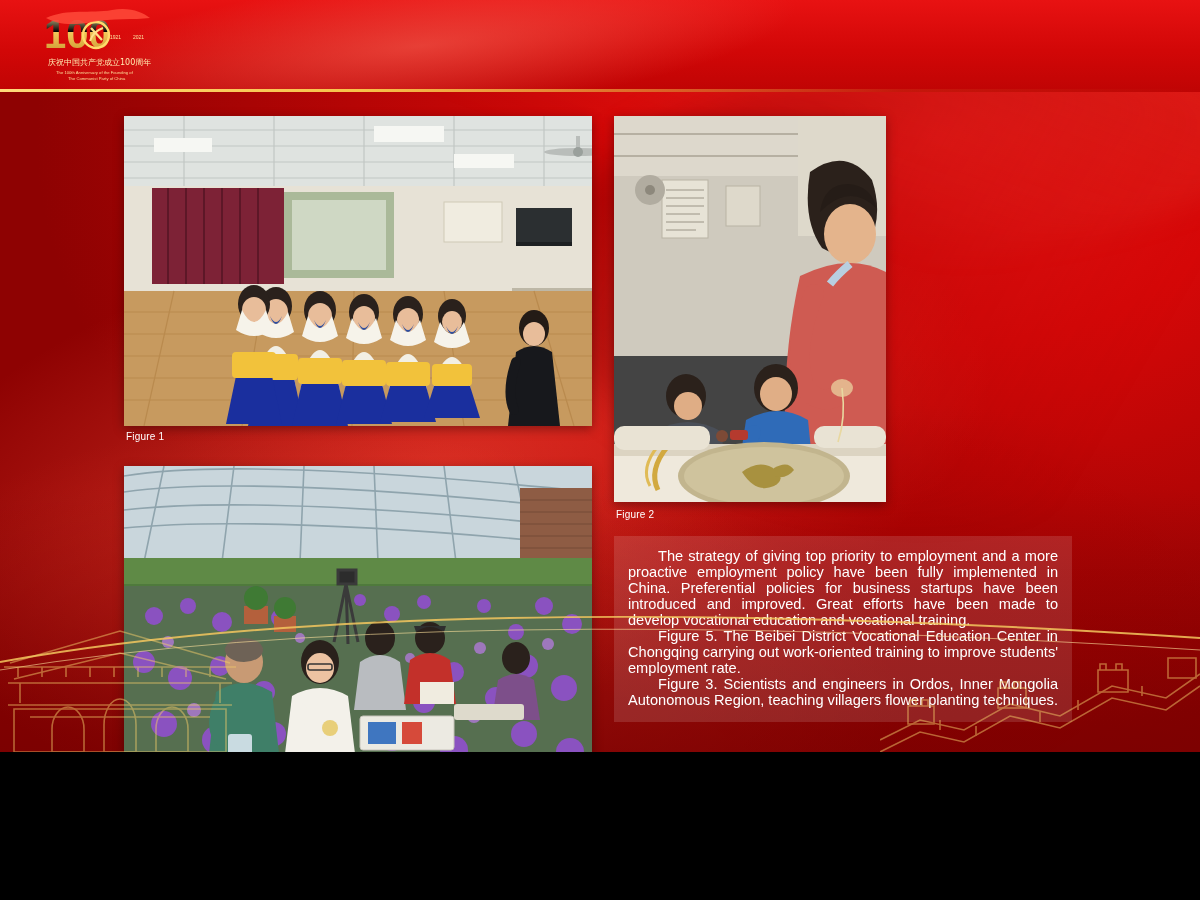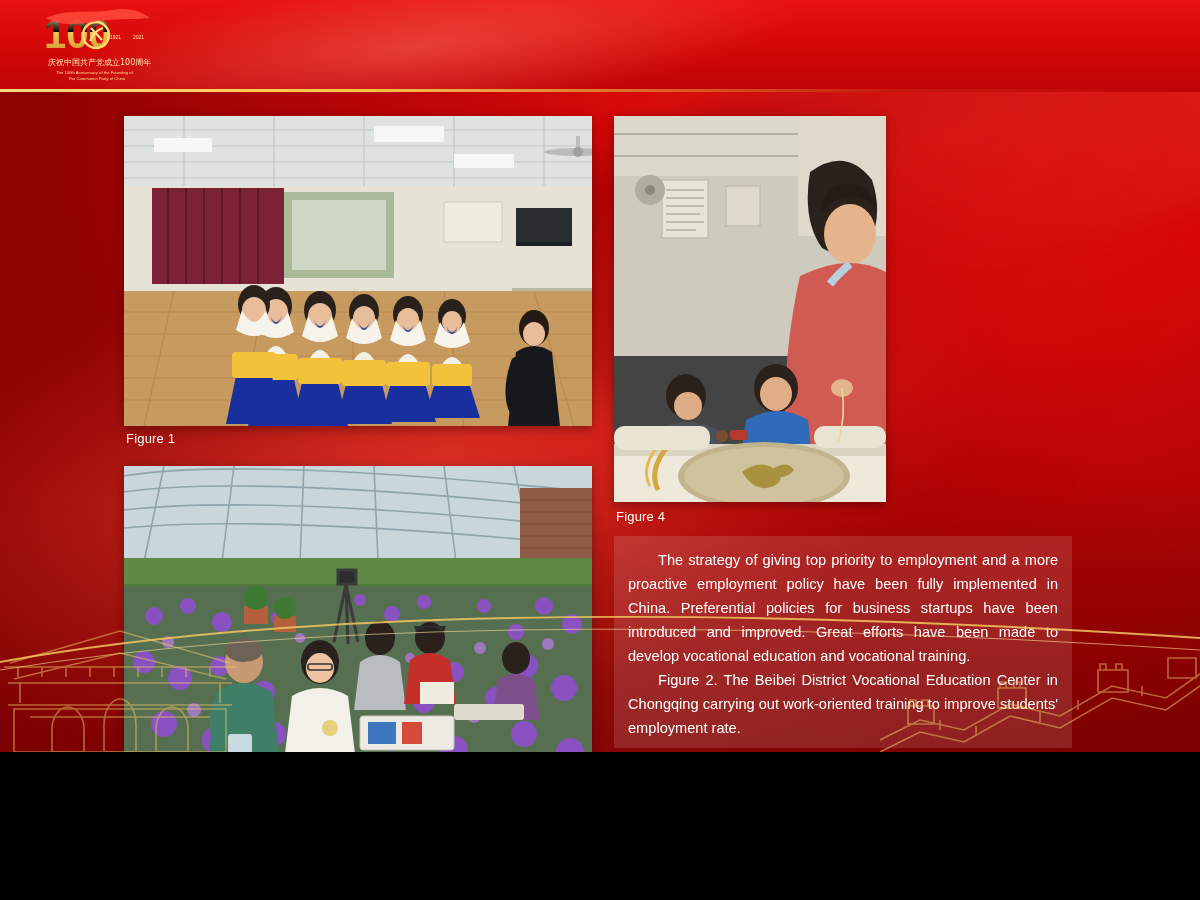--- a/index.html
+++ b/index.html
@@ -119,43 +119,43 @@
   .photo {
     position: absolute;
     box-shadow: 0 3px 10px rgba(0,0,0,0.35);
     overflow: hidden;
     background: #444;
   }
   .photo svg { display: block; }
   .caption {
     position: absolute;
     color: #ffffff;
-    font-size: 13px;
+    font-size: 10px;
     letter-spacing: 0.2px;
   }
 
   #photo1 { left: 124px; top: 116px; width: 468px; height: 310px; }
   #cap1   { left: 126px; top: 431px; }
   #photo3 { left: 124px; top: 466px; width: 468px; height: 296px; }
   #cap3   { left: 126px; top: 772px; }
   #photo2 { left: 614px; top: 116px; width: 272px; height: 386px; }
   #cap2   { left: 616px; top: 509px; }
 
   
   .text-panel {
     position: absolute;
     left: 614px;
     top: 536px;
     width: 458px;
-    padding: 12px 14px 8px 14px;
+    padding: 12px 14px 14px 14px;
     box-sizing: border-box;
     background: rgba(255, 255, 255, 0.13);
     color: #ffffff;
     font-size: 14.6px;
-    line-height: 24px;
+    line-height: 16px;
     text-align: justify;
   }
   .text-panel p {
     margin: 0;
     text-indent: 30px;
   }
 
   
   .orn {
     position: absolute;
@@ -514,25 +514,26 @@
         <rect x="0" y="310" width="96" height="24" rx="10" fill="#e9e3d4"></rect>
         <rect x="200" y="310" width="72" height="22" rx="10" fill="#e9e3d4"></rect>
 
         <circle cx="108" cy="320" r="6" fill="#7d4a36"></circle>
         <rect x="116" y="314" width="18" height="10" rx="3" fill="#b53a2e"></rect>
       </g>
 
       <path d="M228 272 q4 30 -4 54" stroke="#e8d8a0" stroke-width="1.6" fill="none"></path>
     </svg>
   </div>
-  <div class="caption" id="cap2">Figure 4</div>
+  <div class="caption" id="cap2">Figure 2</div>
 
   <div class="text-panel">
     <p>The strategy of giving top priority to employment and a more proactive employment policy have been fully implemented in China. Preferential policies for business startups have been introduced and improved. Great efforts have been made to develop vocational education and vocational training.</p>
-    <p>Figure 2. The Beibei District Vocational Education Center in Chongqing carrying out work-oriented training to improve students' employment rate.</p>
+    <p>Figure 5. The Beibei District Vocational Education Center in Chongqing carrying out work-oriented training to improve students' employment rate.</p>
+    <p>Figure 3. Scientists and engineers in Ordos, Inner Mongolia Autonomous Region, teaching villagers flower planting techniques.</p>
   </div>
 
   <svg class="gold-arc" viewBox="0 0 1200 90" preserveAspectRatio="none">
     <path d="M0 78 Q420 2 1200 54" stroke="#f3c75e" stroke-width="2" fill="none" opacity="0.85"></path>
     <path d="M0 86 Q430 16 1200 66" stroke="#ffe39c" stroke-width="1" fill="none" opacity="0.6"></path>
   </svg>
 
   <div class="orn" id="orn-left">
     <svg viewBox="0 0 240 135" width="240" height="135">
       <g fill="none" stroke="#f4cc6a" stroke-width="1.6" opacity="0.9">

